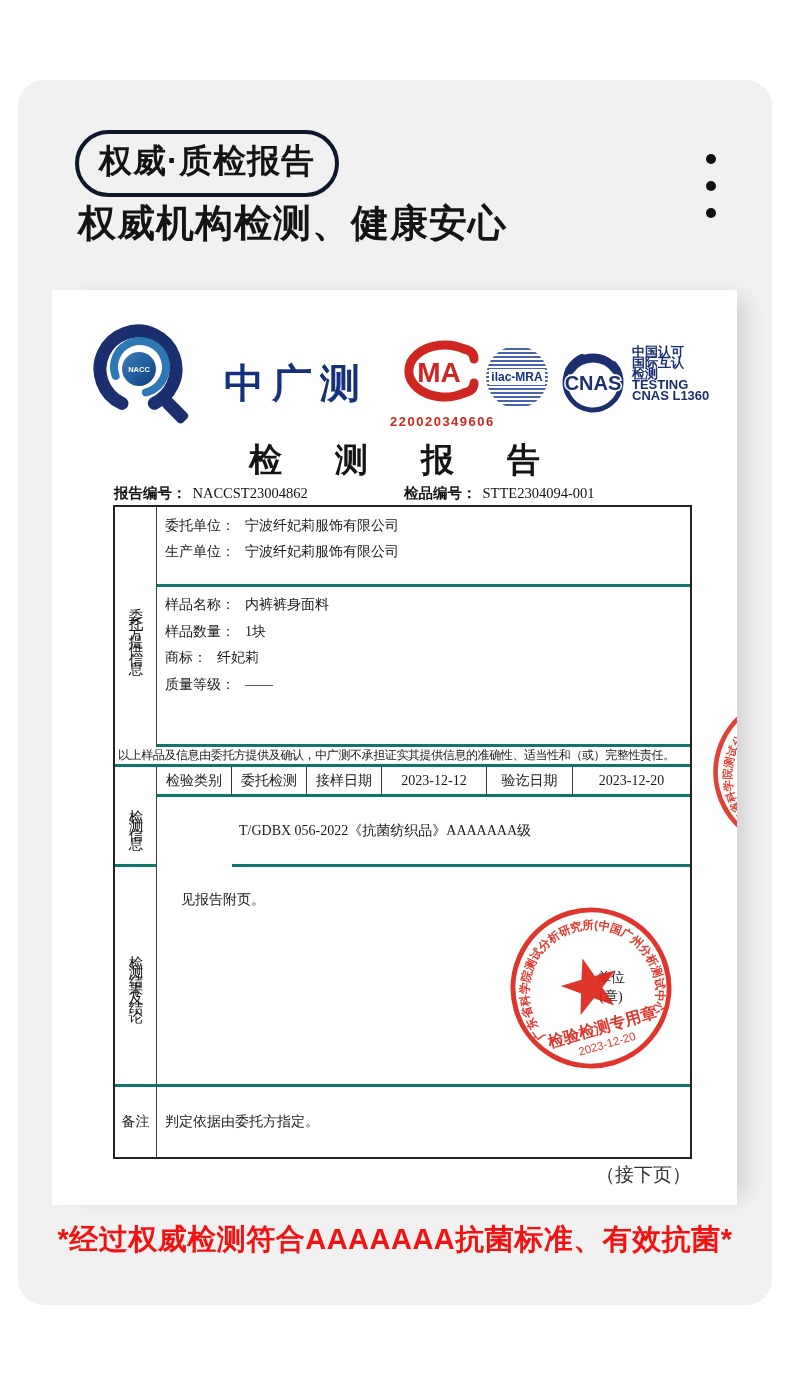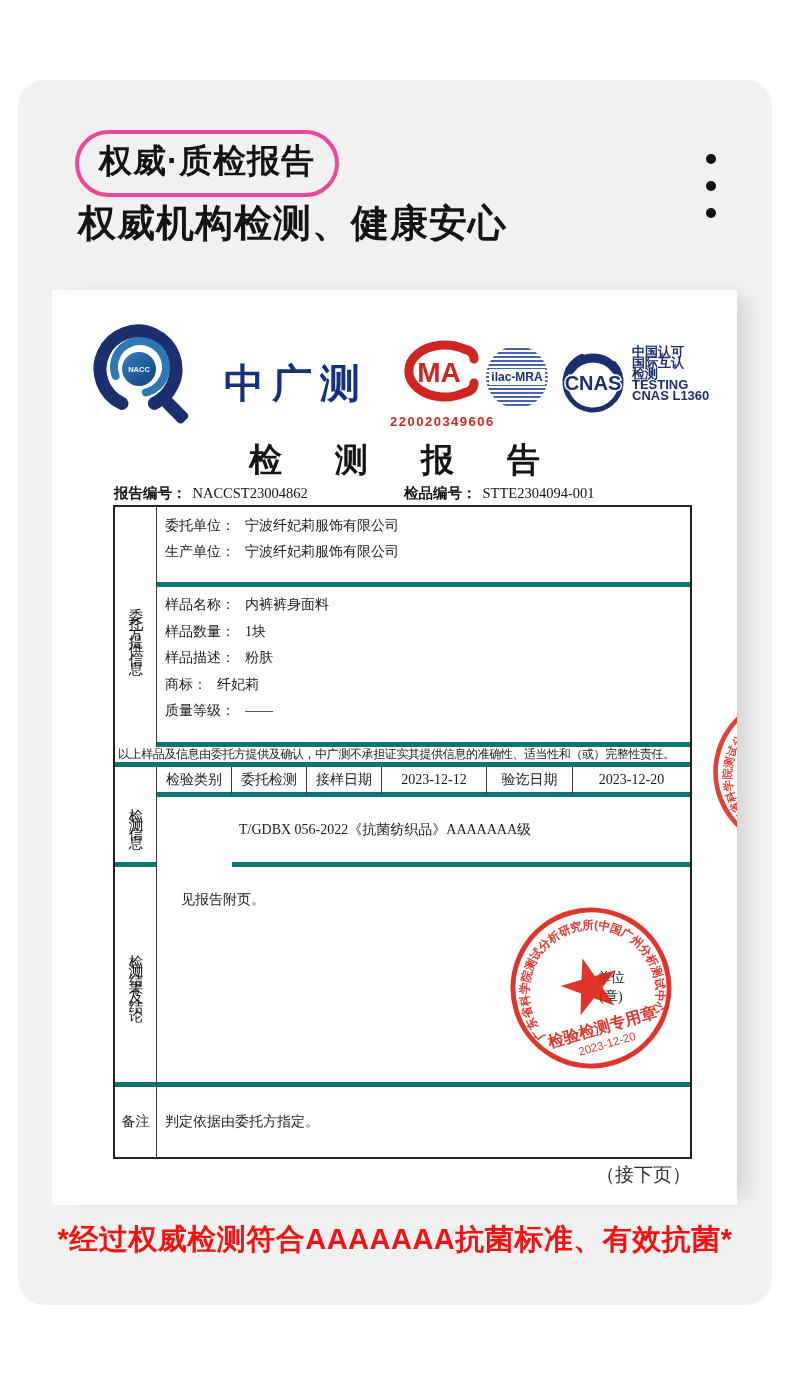--- a/index.html
+++ b/index.html
@@ -7,21 +7,21 @@
     width:790px;height:1395px;position:relative;background:#ffffff;
     font-family:"Liberation Sans",sans-serif;color:#141414;overflow:hidden;
   }
   .panel{
     position:absolute;left:18px;top:80px;width:754px;height:1225px;
     background:#f1f1f1;border-radius:26px;
   }
   
   .badge{
     position:absolute;left:57px;top:50px;display:inline-block;
-    border:4px solid #ec4899;border-radius:40px;padding:5px 20px 9px 20px;
+    border:4px solid #0f172a;border-radius:40px;padding:5px 20px 9px 20px;
     font-size:33px;font-weight:800;letter-spacing:1px;background:transparent;
   }
   .subtitle{
     position:absolute;left:60px;top:118px;font-size:38px;font-weight:800;letter-spacing:1px;
   }
   .dots{position:absolute;left:688px;top:74px;display:flex;flex-direction:column;gap:17px;}
   .dots i{width:10px;height:10px;border-radius:50%;background:#111;display:block;}
   
   .paper{
     position:absolute;left:34px;top:210px;width:685px;height:915px;background:#ffffff;
@@ -56,21 +56,21 @@
   .num-left{left:62px;}
   .num-right{left:352px;}
   .num-row b{font-weight:700;margin-right:6px;}
   
   .doc-table{
     position:absolute;left:61px;top:215px;width:575px;height:650px;
     border:2px solid #222;box-sizing:content-box;font-size:14px;
   }
   .cell{position:absolute;box-sizing:border-box;color:#1a1a1a;}
   .br{border-right:1px solid #3a3a3a;}
-  .bb{border-bottom:5px solid #0f766e;}
+  .bb{border-bottom:3px solid #0f766e;}
   .v-wrap{display:flex;align-items:center;justify-content:center;}
   .v-label{
     writing-mode:vertical-lr;text-orientation:upright;letter-spacing:9px;
     font-size:14.5px;color:#111;
   }
   .kv-line{white-space:nowrap;}
   .kv-line .v{margin-left:10px;}
   .client-box{padding:6px 0 0 8px;line-height:26px;}
   .sample-box{padding:5px 0 0 8px;line-height:26.5px;}
   .disclaimer{
@@ -165,21 +165,20 @@
       </div>
 
       <div class="cell bb client-box" style="left:42px;top:0;width:533px;height:80px;">
         <div class="kv-line"><span>委托单位：</span><span class="v">宁波纤妃莉服饰有限公司</span></div>
         <div class="kv-line"><span>生产单位：</span><span class="v">宁波纤妃莉服饰有限公司</span></div>
       </div>
 
       <div class="cell bb sample-box" style="left:42px;top:80px;width:533px;height:160px;">
         <div class="kv-line"><span>样品名称：</span><span class="v">内裤裤身面料</span></div>
         <div class="kv-line"><span>样品数量：</span><span class="v">1块</span></div>
-        <div class="kv-line"><span>样品描述：</span><span class="v">粉肤</span></div>
         <div class="kv-line"><span>商标：</span><span class="v">纤妃莉</span></div>
         <div class="kv-line"><span>质量等级：</span><span class="v">——</span></div>
       </div>
 
       <div class="cell bb disclaimer" style="left:0;top:240px;width:575px;height:20px;">以上样品及信息由委托方提供及确认，中广测不承担证实其提供信息的准确性、适当性和（或）完整性责任。</div>
 
       <div class="cell br bb v-wrap" style="left:0;top:260px;width:42px;height:100px;">
         <div class="v-label">检测信息</div>
       </div>
 

